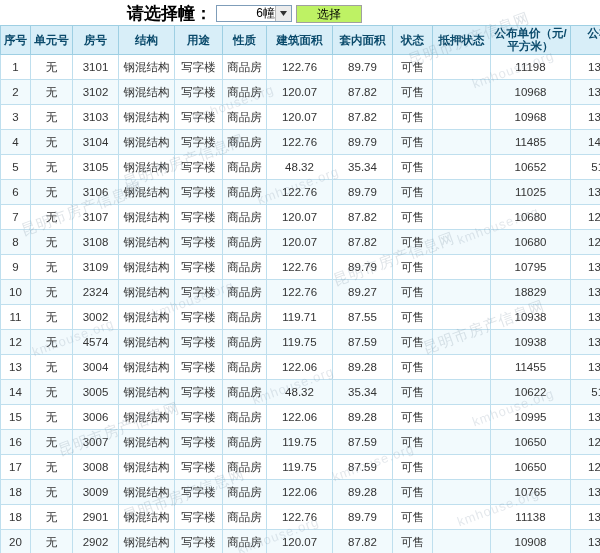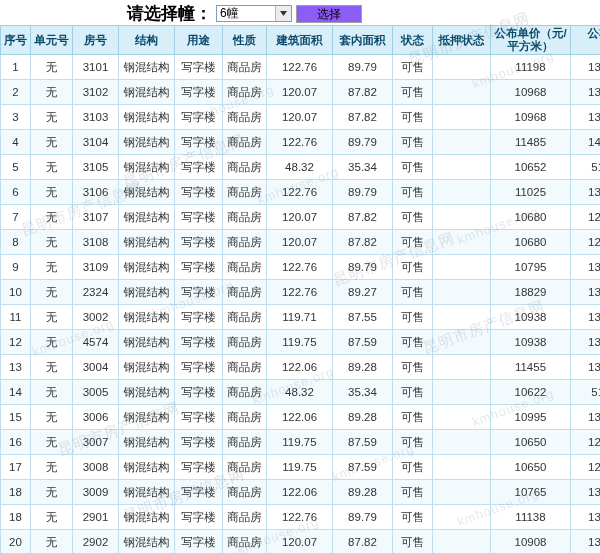--- a/index.html
+++ b/index.html
@@ -51,21 +51,21 @@
     margin-right: 238px;
   }
   .sel-label {
     font-size: 17px;
     color: #000000;
     font-weight: bold;
   }
   .sel-dropdown {
     display: inline-flex;
     align-items: center;
-    justify-content: space-between;
+    justify-content: flex-end;
     width: 76px;
     height: 17px;
     border: 1px solid #7f9db9;
     background: #ffffff;
     font-size: 12px;
     color: #000;
     padding: 0 0 0 3px;
     box-sizing: border-box;
   }
   .sel-dropdown .arrow-box {
@@ -75,21 +75,21 @@
     border-left: 1px solid #b7b7b7;
     display: flex;
     align-items: center;
     justify-content: center;
   }
   .sel-dropdown .arrow-box svg { display:block; }
   .sel-button {
     height: 18px;
     min-width: 38px;
     border: 1px solid #a0a0a0;
-    background: #8b5cf6;
+    background: #bef264;
     font-size: 12px;
     color: #000;
     padding: 0 20px;
     box-sizing: border-box;
     cursor: pointer;
   }
   table.grid {
     border-collapse: collapse;
     width: 600px;
     table-layout: fixed;

